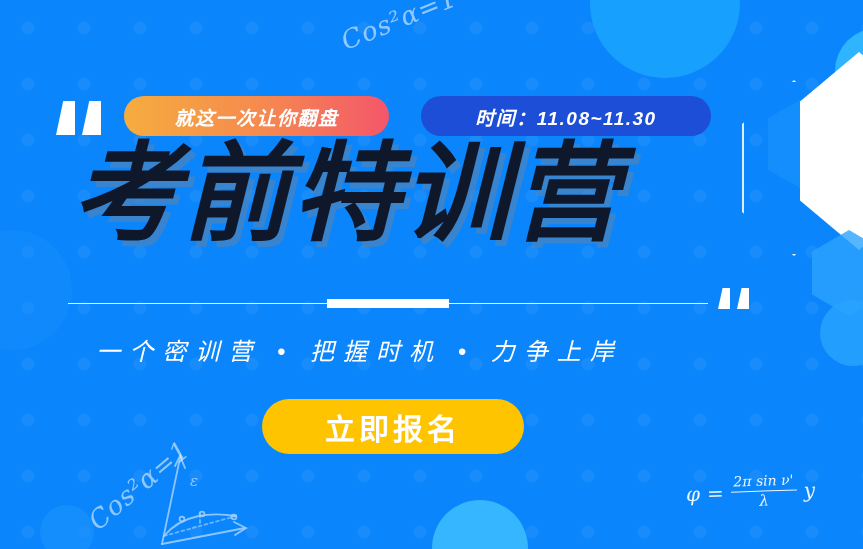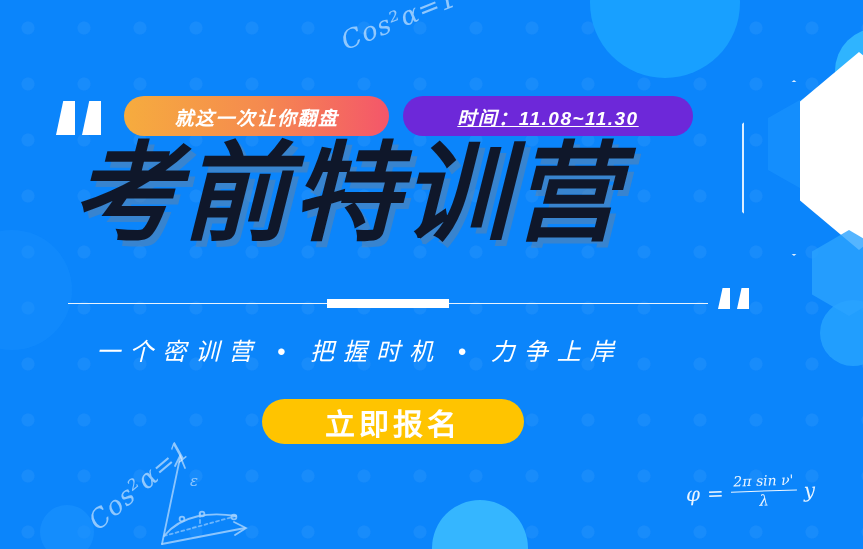--- a/index.html
+++ b/index.html
@@ -108,32 +108,32 @@
     display:block; background:#ffffff;
   }
   .quote-open { left:56px; top:101px; }
   .quote-open span { width:19px; height:34px; clip-path:polygon(38% 0%, 100% 0%, 100% 100%, 0% 100%); }
   .quote-close { left:718px; top:288px; }
   .quote-close span { width:12px; height:21px; clip-path:polygon(38% 0%, 100% 0%, 100% 100%, 0% 100%); }
 
   
   .badges {
     position:absolute; left:124px; top:96px;
-    display:flex; gap:14px; align-items:center;
+    display:flex; gap:32px; align-items:center;
   }
   .badge {
     height:40px; border-radius:20px;
     display:flex; align-items:center; justify-content:center;
     color:#ffffff; font-weight:bold; font-style:italic;
     font-size:19px; letter-spacing:1.5px;
     padding:0 26px;
     white-space:nowrap;
   }
   .badge-promo { background:linear-gradient(90deg,#f6ac3e 0%, #f58a4f 52%, #f4566a 100%); min-width:265px; }
-  .badge-date  { background:#6d28d9; min-width:290px;text-decoration:underline; }
+  .badge-date  { background:#1d4ed8; min-width:290px; }
 
   
   .title {
     position:absolute; left:72px; top:140px;
     font-size:108px; line-height:1;
     font-weight:bold; font-style:italic;
     color:#0f172a;
     letter-spacing:2px;
     white-space:nowrap;
     text-shadow:5px 6px 0 rgba(120,130,145,.42);
@@ -154,21 +154,21 @@
     text-align:center;
     color:#ffffff; font-style:italic;
     font-size:24px; font-weight:500;
     letter-spacing:9px;
     white-space:nowrap;
   }
 
   
   .cta {
     position:absolute; left:262px; top:399px;
-    width:262px; height:45px;
+    width:262px; height:55px;
     background:#ffc400;
     border:none; border-radius:31px;
     color:#ffffff; font-size:30px; font-weight:bold;
     letter-spacing:4px;
     cursor:pointer;
     font-family:"Liberation Sans","DejaVu Sans",sans-serif;
   }
 </style>
 </head>
 <body>

